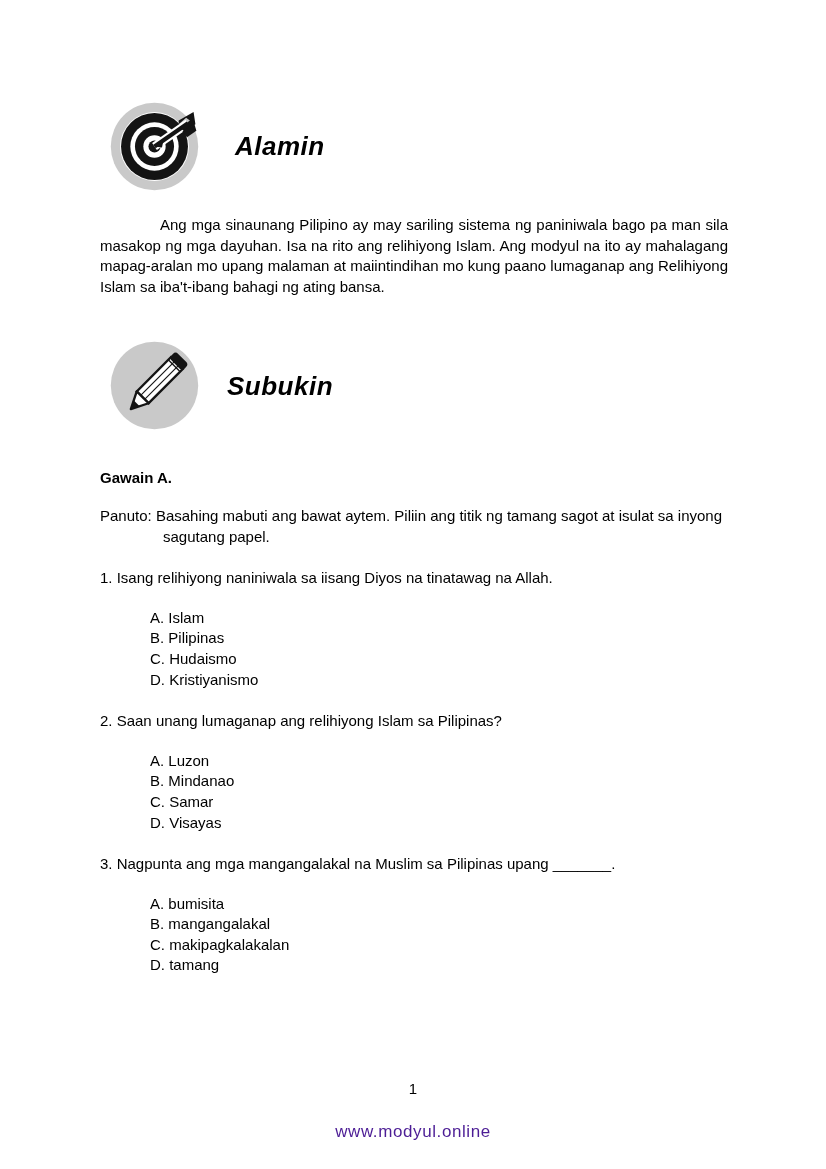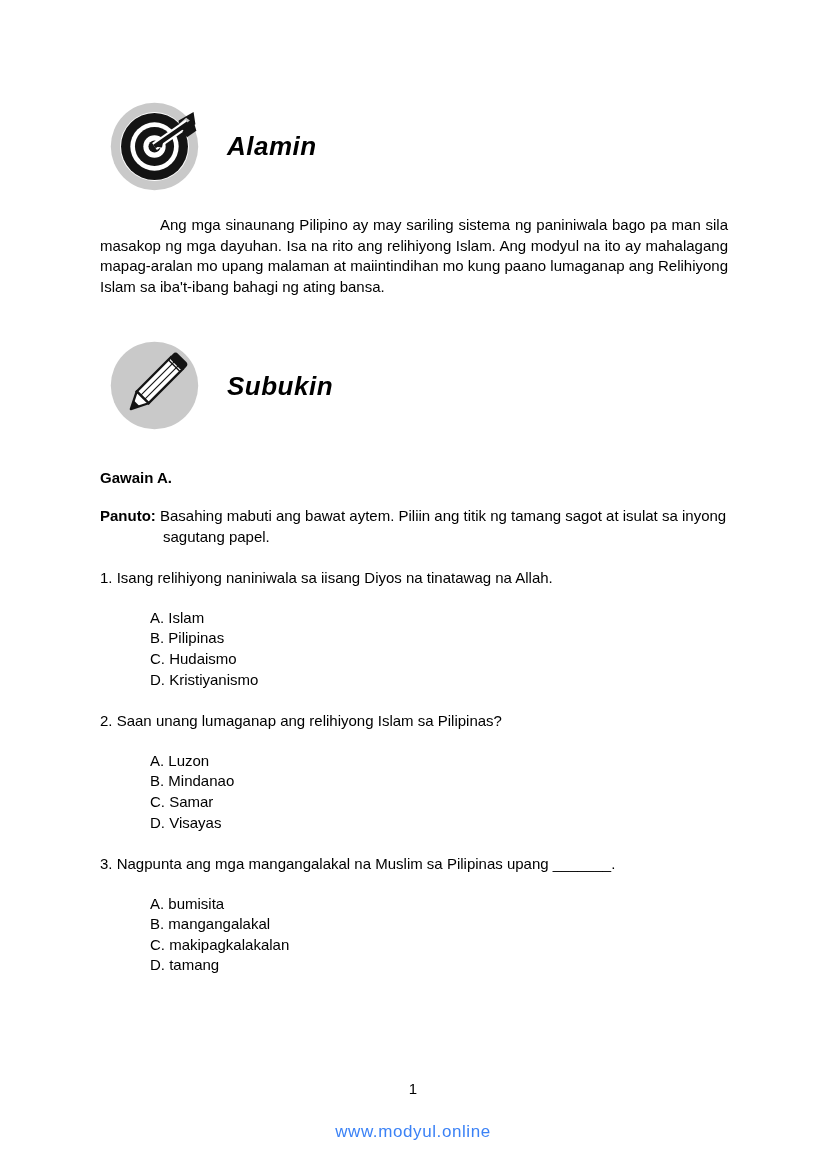--- a/index.html
+++ b/index.html
@@ -31,41 +31,41 @@
     height: 93px;
     flex: 0 0 93px;
   }
   .icon-header .heading {
     font-size: 26px;
     font-weight: bold;
     font-style: italic;
     margin-left: 26px;
     letter-spacing: 0.5px;
   }
-  #alamin-header { margin-top: 100px; }
+  #alamin-header { margin-top: 100px; gap: 8px; }
   #subukin-header { margin-top: 42px; }
   .intro-para {
     margin-top: 22px;
     text-align: justify;
     text-indent: 60px;
   }
   .objectives {
     margin-top: 20px;
     margin-left: 50px;
   }
   .activity-label {
     margin-top: 36px;
     font-weight: bold;
   }
   .panuto {
     margin-top: 17px;
     padding-left: 63px;
     text-indent: -63px;
   }
-  .panuto .label { font-weight: bold; }
+  .panuto .label { font-weight: normal; }
   .question {
     margin-top: 21px;
   }
   .choices {
     margin-top: 19px;
     margin-left: 50px;
   }
   .footer-page-number {
     position: absolute;
     top: 1080px;
@@ -74,21 +74,21 @@
     text-align: center;
     font-size: 15px;
   }
   .footer-watermark {
     position: absolute;
     top: 1122px;
     left: 0;
     width: 100%;
     text-align: center;
     font-size: 17px;
-    color: #3b82f6;
+    color: #4c1d95;
     letter-spacing: 0.6px;
   }
 </style>
 </head>
 <body>
 
 <div class="page">
   <div class="content">
 
     <div class="icon-header" id="alamin-header">

